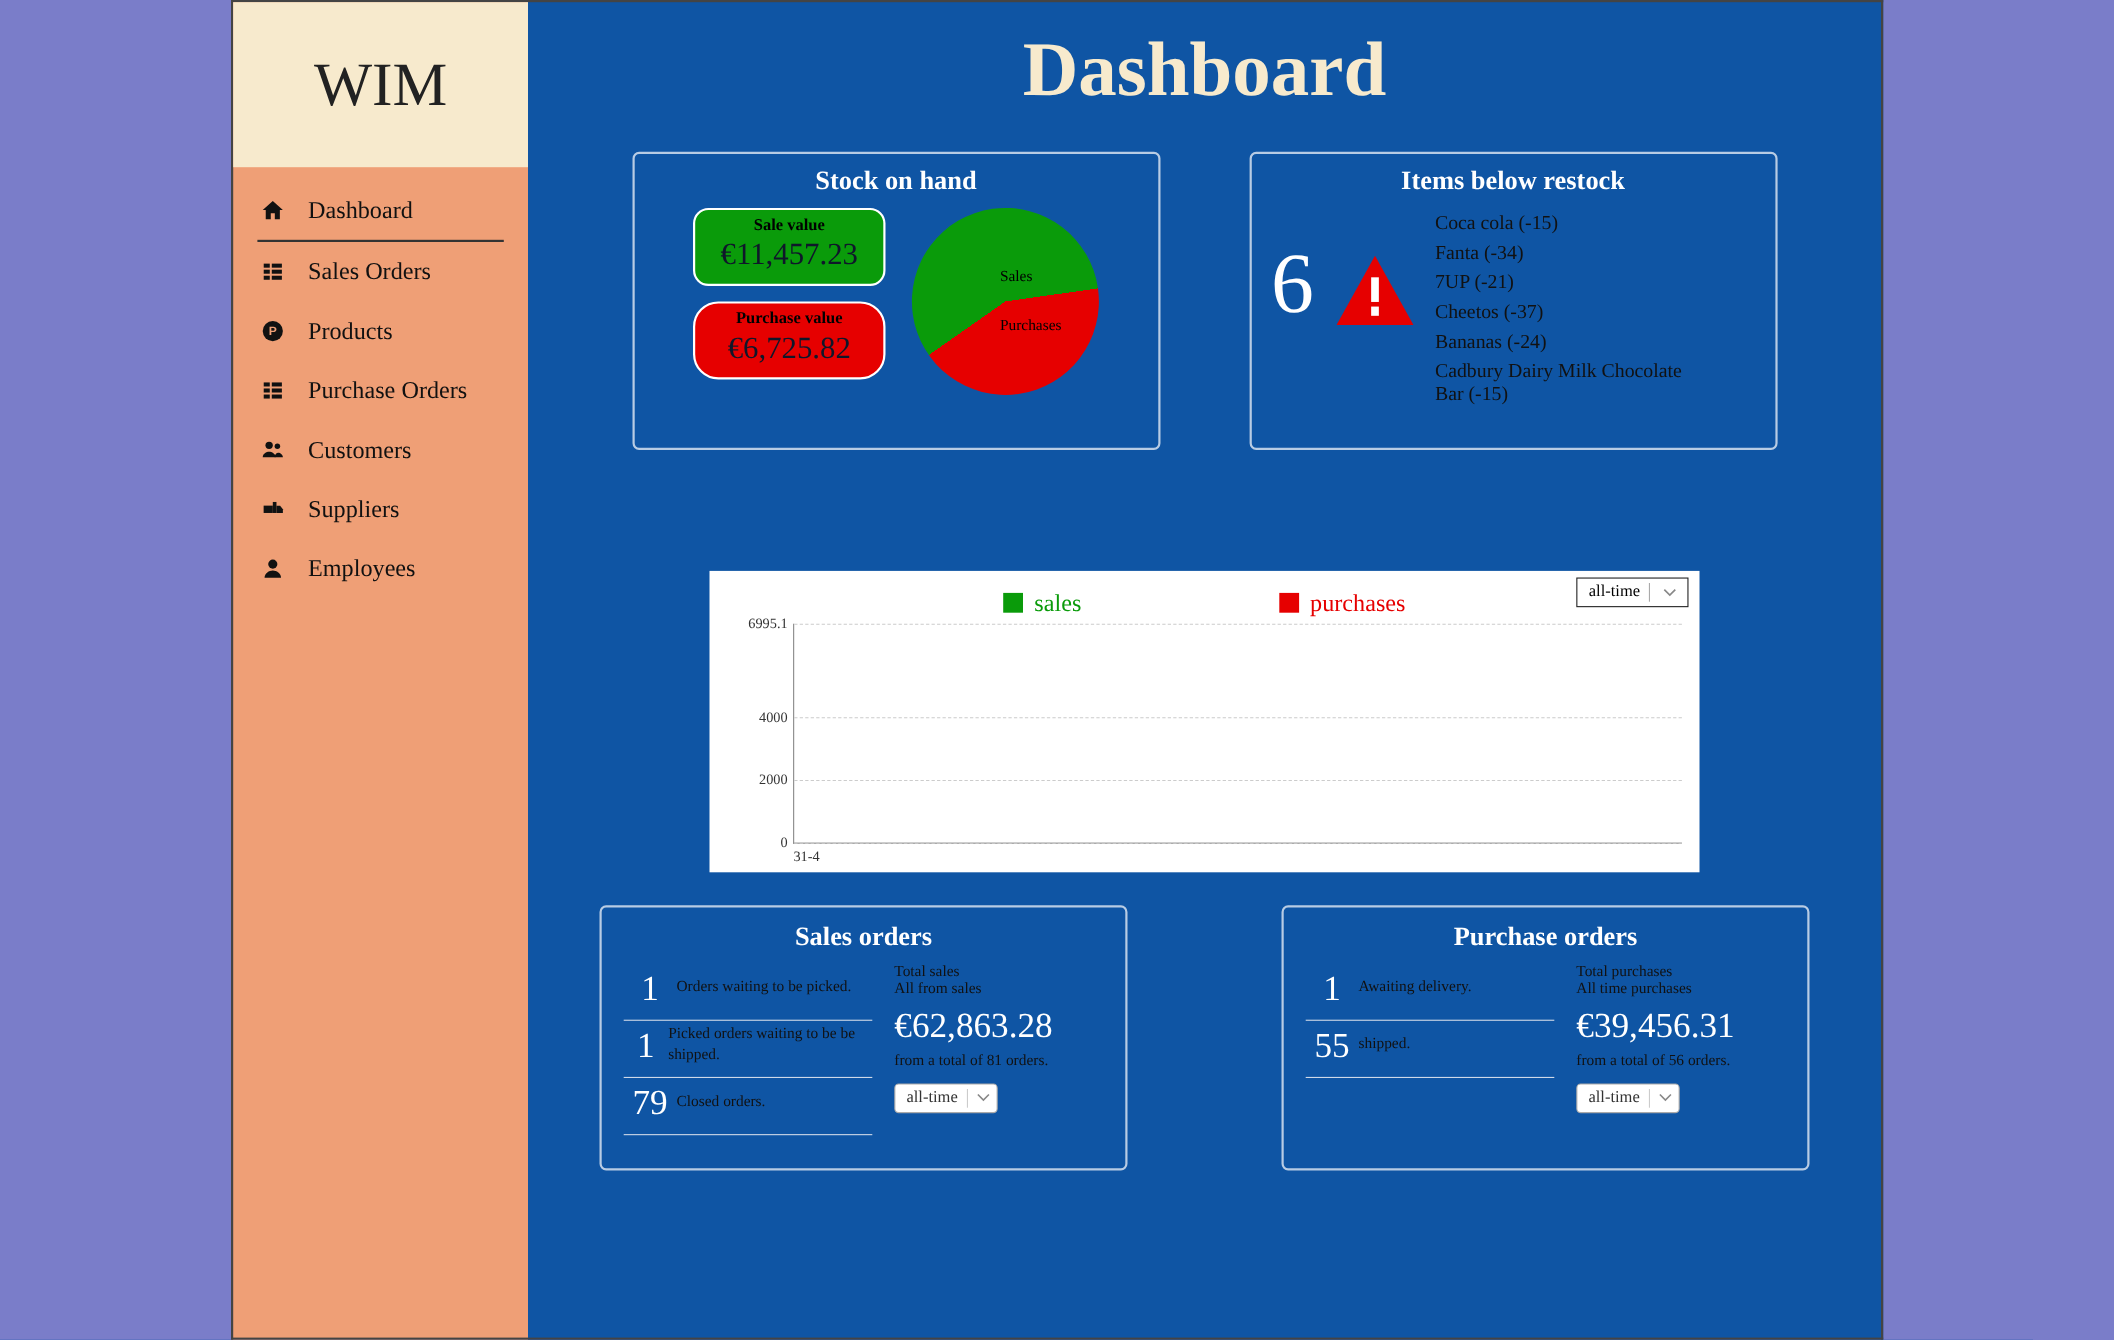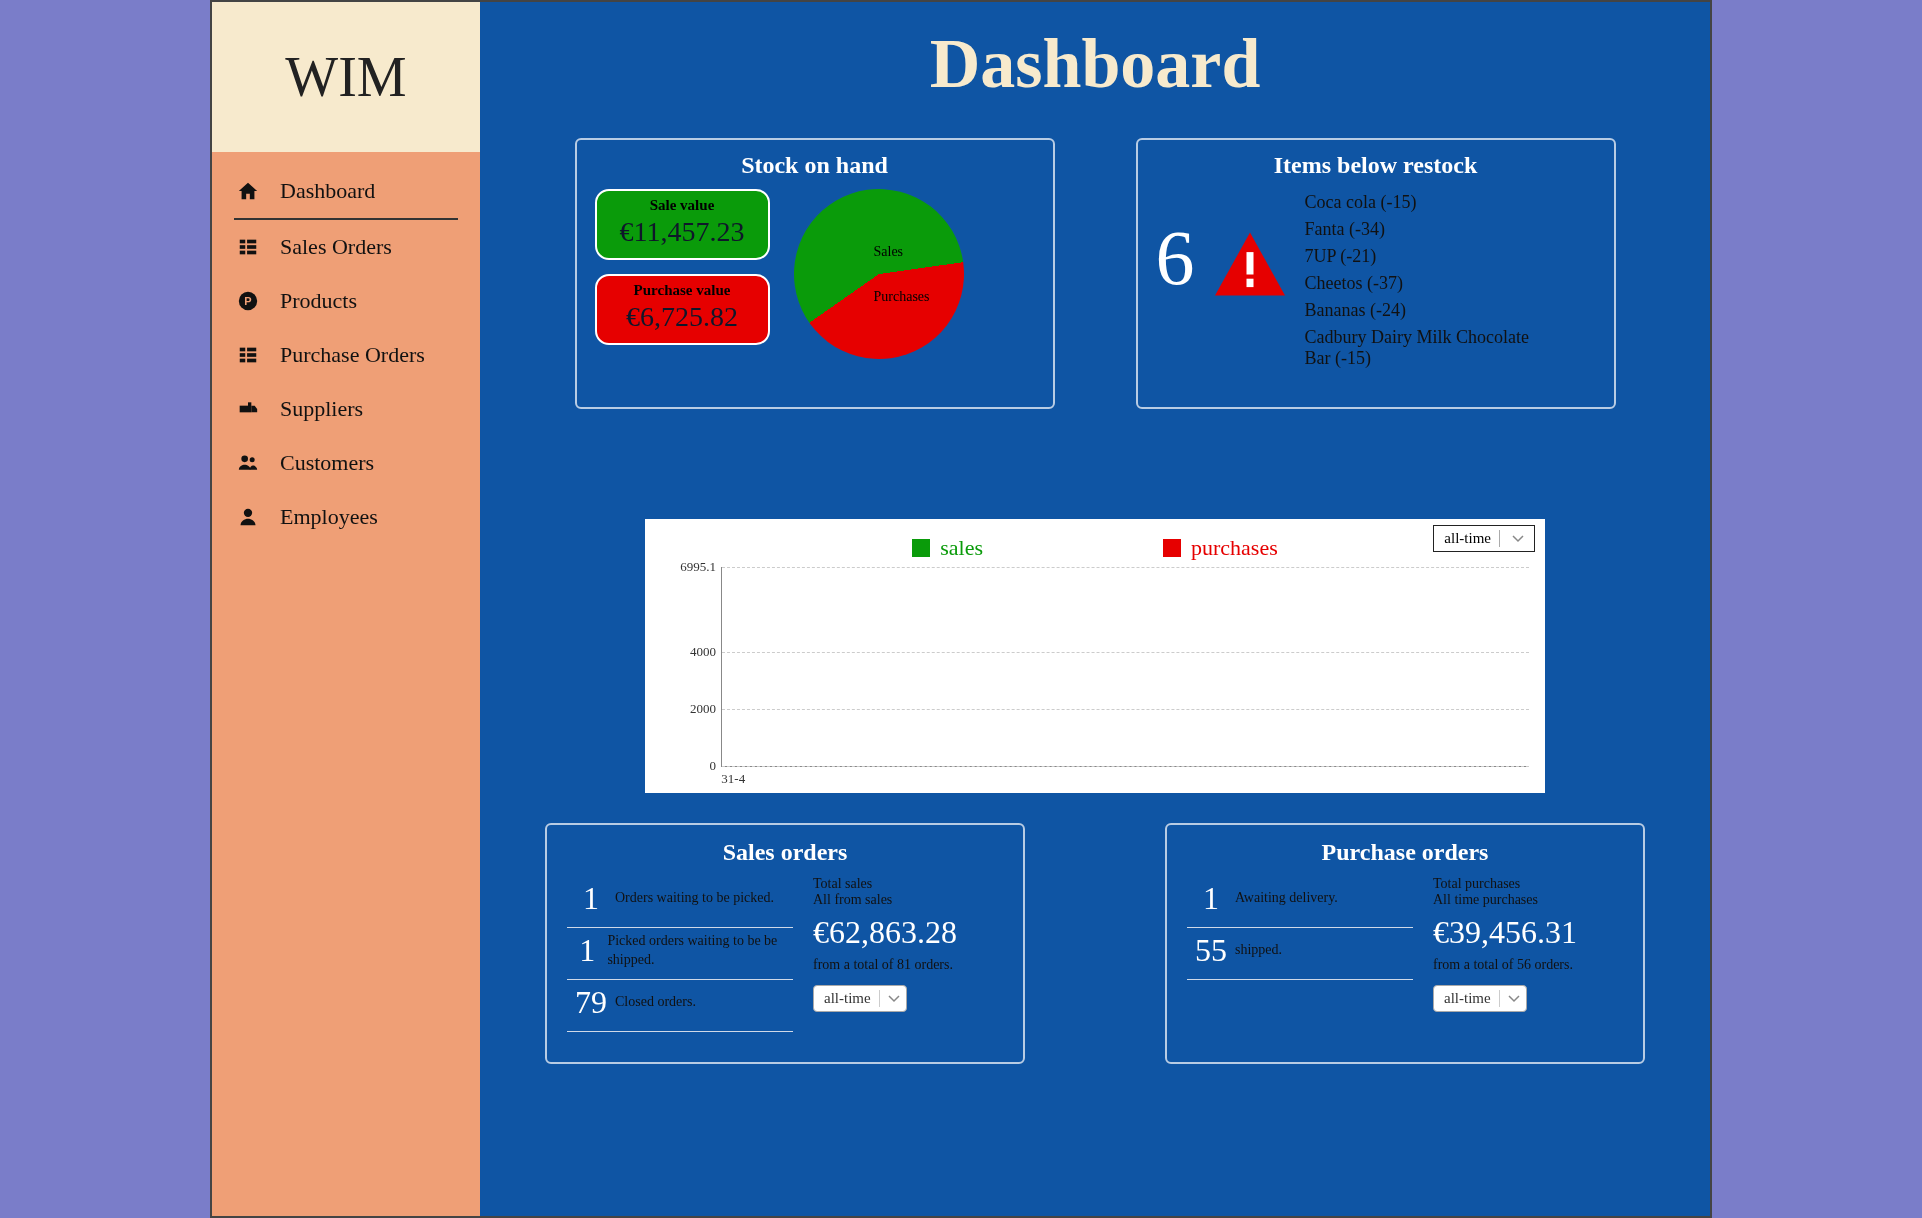--- a/index.html
+++ b/index.html
@@ -88,31 +88,31 @@
     padding: 12px 18px 18px 18px;
     color: #fff;
   }
   .card-title {
     text-align: center;
     color: #fff;
     font-size: 24px;
     font-weight: bold;
     margin-bottom: 10px;
   }
-  .stock-body { display: flex; gap: 24px; align-items: center; }
+  .stock-body { display: flex; gap: 24px; align-items: center; justify-content: center; }
   .pill {
     width: 175px;
     border: 2px solid #fff;
     border-radius: 14px;
     text-align: center;
     padding: 6px 6px 10px 6px;
     margin-bottom: 14px;
   }
   .pill.green { background: #0a9b0a; }
-  .pill.red { background: #e60000; }
+  .pill.red { background: #e60000; border-radius: 23px; }
   .pill-label { font-size: 15px; font-weight: bold; color:#000; }
   .pill-value { font-size: 28px; font-family: Georgia, serif; margin-top: 2px; color:#0f172a;}
   .pie-wrap { position: relative; width: 170px; height: 170px; }
   .pie {
     width: 170px; height: 170px; border-radius: 50%;
     background: conic-gradient(#e60000 0deg 153deg, #0a9b0a 153deg 360deg);
     transform: rotate(82deg);
   }
   .pie-label { position: absolute; color: #000; font-size: 14px; }
   .pie-label.sales { top: 55px; left: 80px; }
@@ -246,37 +246,37 @@
               <rect x="11" y="10" width="10" height="4" fill="#111"></rect>
               <rect x="3" y="16" width="6" height="4" fill="#111"></rect>
               <rect x="11" y="16" width="10" height="4" fill="#111"></rect>
             </svg>
           </span>
           <span>Purchase Orders</span>
         </div>
         <div class="nav-item">
           <span class="nav-icon">
             <svg viewBox="0 0 24 24" width="24" height="20">
-              <rect x="2" y="8" width="10" height="8" fill="#111"></rect>
-              <rect x="12" y="4" width="4" height="12" fill="#111"></rect>
-              <path d="M16 8h4l3 4v4h-7z" fill="#111"></path>
-            </svg>
-          </span>
-          <span>Suppliers</span>
-        </div>
-        <div class="nav-item">
-          <span class="nav-icon">
-            <svg viewBox="0 0 24 24" width="24" height="20">
               <circle cx="8" cy="7" r="4" fill="#111"></circle>
               <circle cx="17" cy="8" r="3" fill="#111"></circle>
               <path d="M1 20c0-4 4-6 7-6s7 2 7 6z" fill="#111"></path>
               <path d="M14 20c0-3 2-5 4-5s5 2 5 5z" fill="#111"></path>
             </svg>
           </span>
           <span>Customers</span>
+        </div>
+        <div class="nav-item">
+          <span class="nav-icon">
+            <svg viewBox="0 0 24 24" width="24" height="20">
+              <rect x="2" y="8" width="10" height="8" fill="#111"></rect>
+              <rect x="12" y="4" width="4" height="12" fill="#111"></rect>
+              <path d="M16 8h4l3 4v4h-7z" fill="#111"></path>
+            </svg>
+          </span>
+          <span>Suppliers</span>
         </div>
         <div class="nav-item">
           <span class="nav-icon">
             <svg viewBox="0 0 24 24" width="20" height="20">
               <circle cx="12" cy="7" r="5" fill="#111"></circle>
               <path d="M3 22c0-5 5-8 9-8s9 3 9 8z" fill="#111"></path>
             </svg>
           </span>
           <span>Employees</span>
         </div>

